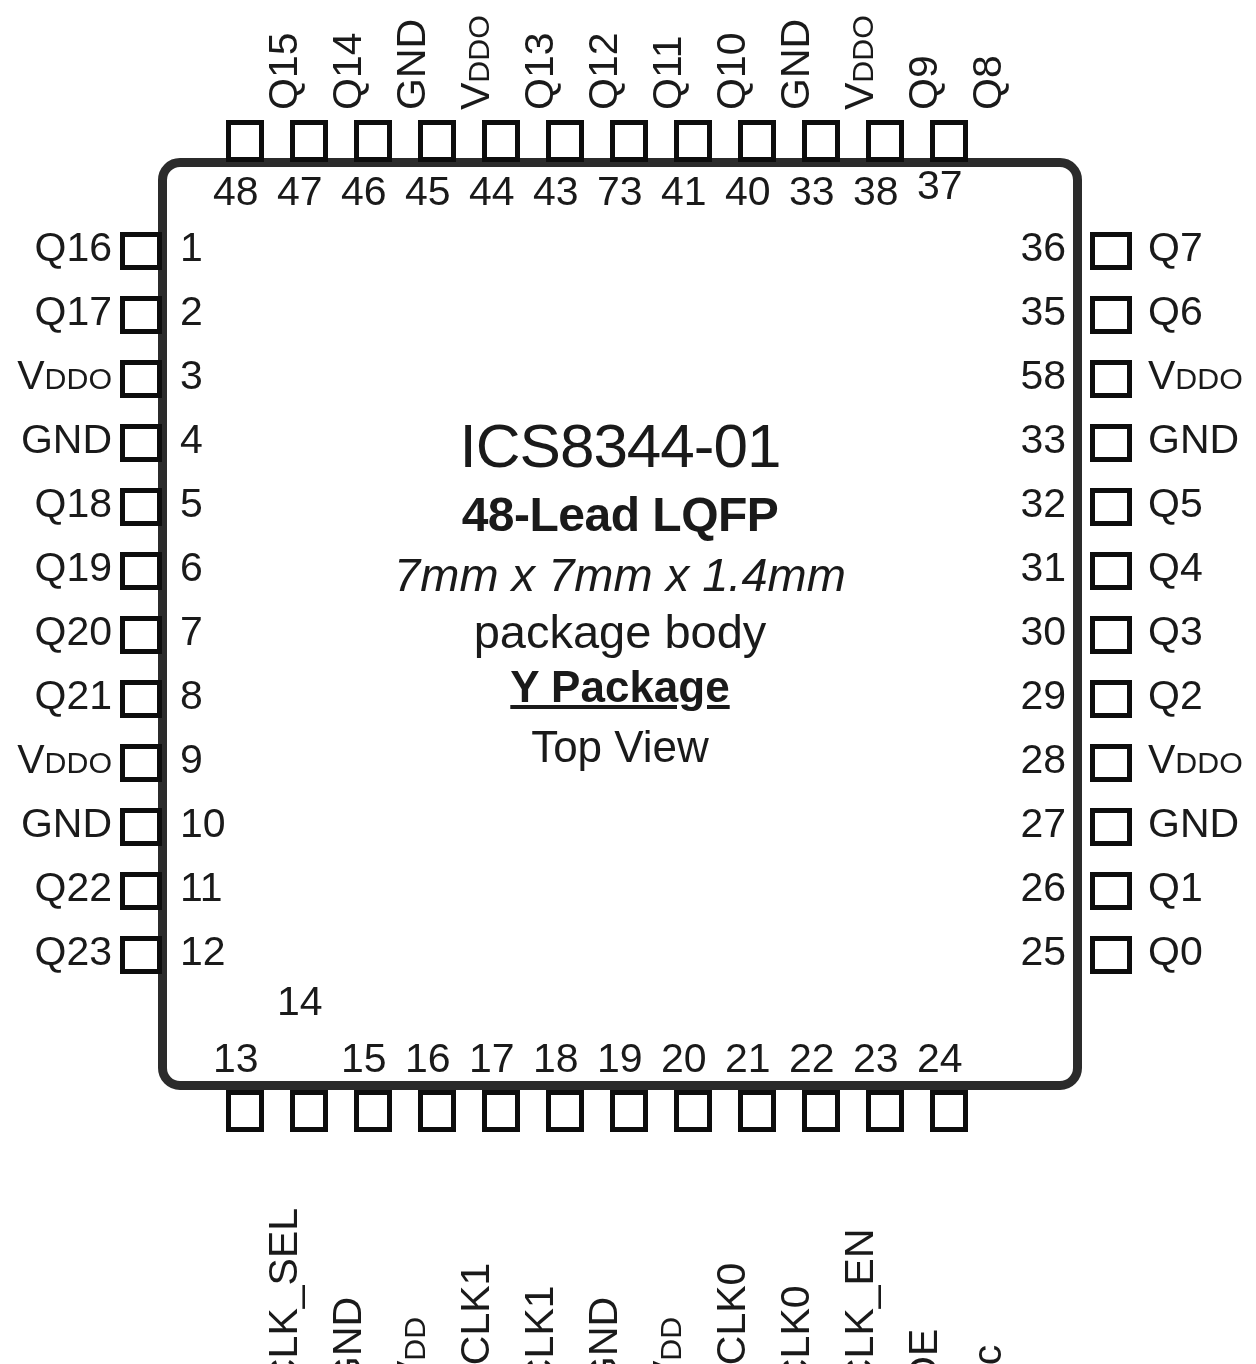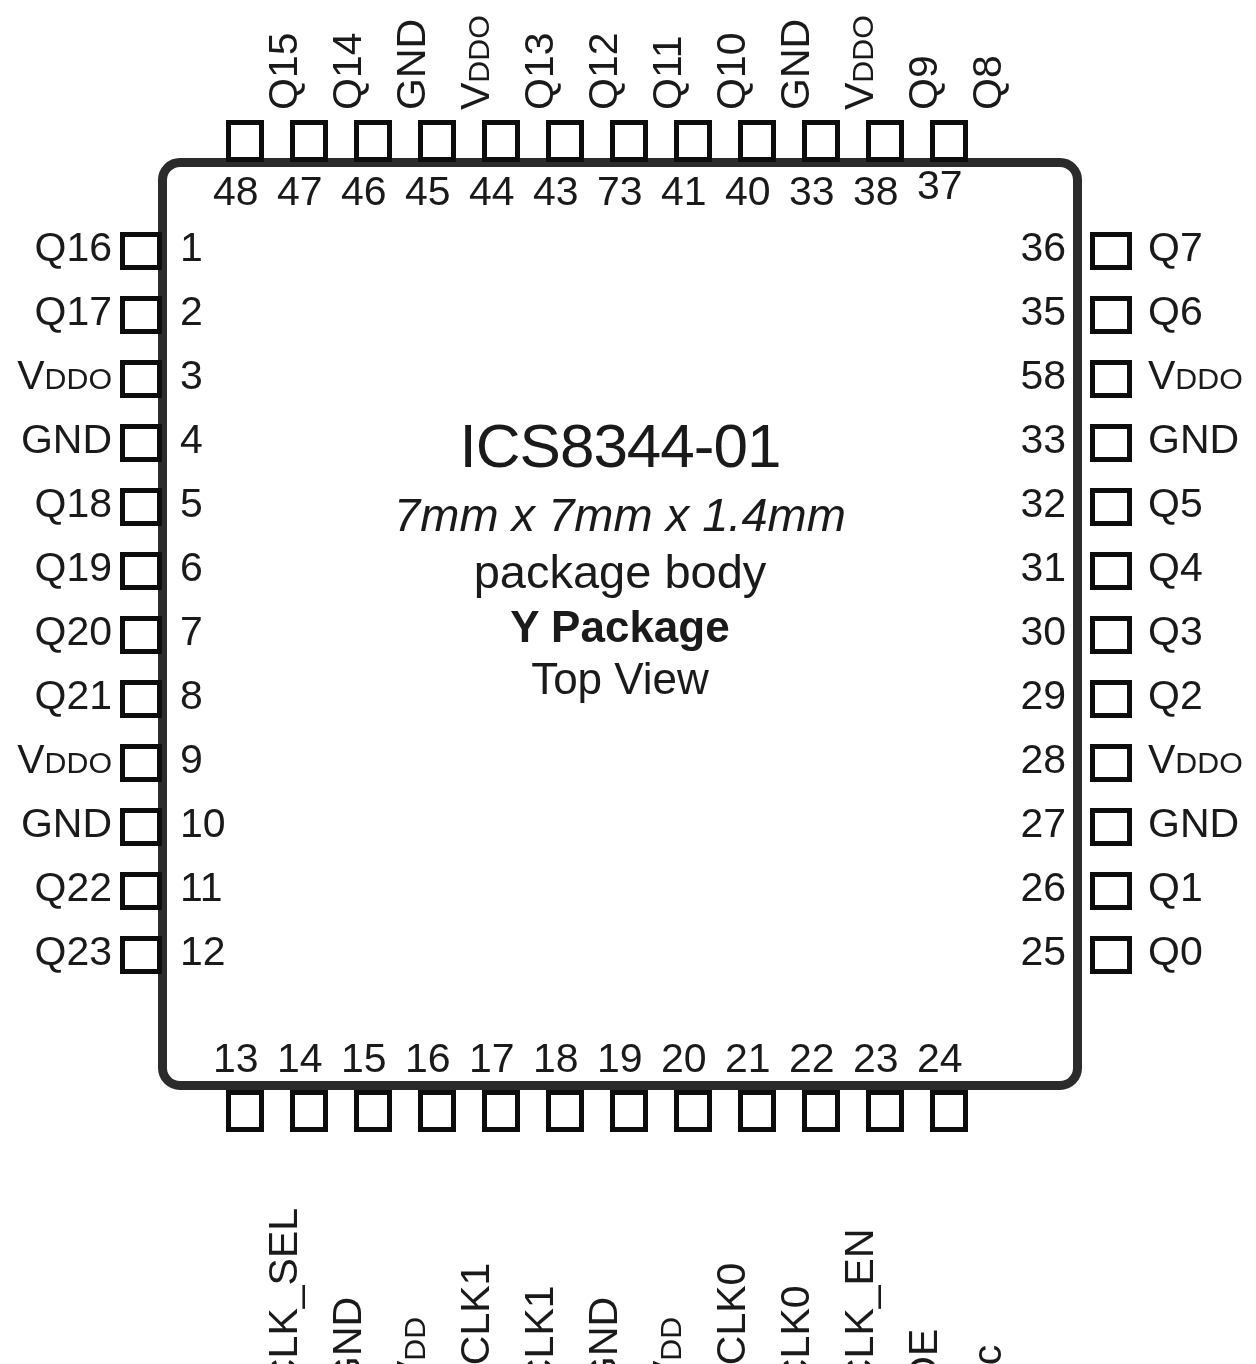--- a/index.html
+++ b/index.html
@@ -42,21 +42,21 @@
     width: 840px;
     text-align: center;
     z-index: 6;
     line-height: 1.0;
   }
   .ct-line { display: block; white-space: nowrap; }
   .ct-part  { font-size: 62px; font-weight: normal; letter-spacing: -1px; margin-bottom: 14px; }
   .ct-lead  { font-size: 48px; font-weight: bold; letter-spacing: -0.5px; margin-bottom: 12px; }
   .ct-dim   { font-size: 47px; font-weight: normal; margin-bottom: 10px; font-style: italic; }
   .ct-body  { font-size: 47px; font-weight: normal; margin-bottom: 10px; }
-  .ct-pkg   { font-size: 44px; font-weight: bold; margin-bottom: 8px; }
+  .ct-pkg   { font-size: 44px; font-weight: bold; margin-bottom: 16px; text-decoration: underline; }
   .ct-view  { font-size: 44px; font-weight: normal; }
 
   
   .pad {
     position: absolute;
     box-sizing: border-box;
     background: #ffffff;
     border: 5px solid #0d0d0d;
     z-index: 5;
   }
@@ -102,20 +102,21 @@
 </style>
 </head>
 <body>
 
 <div id="diagram">
 
   <div class="pkg-body"></div>
 
   <div class="center-text">
     <span class="ct-line ct-part">ICS8344-01</span>
+    <span class="ct-line ct-lead">48-Lead LQFP</span>
     <span class="ct-line ct-dim">7mm x 7mm x 1.4mm</span>
     <span class="ct-line ct-body">package body</span>
     <span class="ct-line ct-pkg">Y Package</span>
     <span class="ct-line ct-view">Top View</span>
   </div>
 
   <div id="pin-layer">
       <div class="pad pad-h" style="left: 226px; top: 120px;"></div>
       <div class="pin-num top" style="left: 213px; top: 168px;">48</div>
       <div class="sig vert top" style="left: 260px; top: 110px;">Q15</div>
@@ -149,21 +150,21 @@
       <div class="pad pad-h" style="left: 866px; top: 120px;"></div>
       <div class="pin-num top" style="left: 853px; top: 168px;">38</div>
       <div class="sig vert top" style="left: 900px; top: 110px;">Q9</div>
       <div class="pad pad-h" style="left: 930px; top: 120px;"></div>
       <div class="pin-num top" style="left: 917px; top: 162px;">37</div>
       <div class="sig vert top" style="left: 964px; top: 110px;">Q8</div>
       <div class="pad pad-h" style="left: 226px; top: 1090px;"></div>
       <div class="pin-num bottom" style="left: 213px; top: 1035px;">13</div>
       <div class="sig vert bottom" style="left: 260px; top: 1388px;">CLK_SEL</div>
       <div class="pad pad-h" style="left: 290px; top: 1090px;"></div>
-      <div class="pin-num bottom" style="left: 277px; top: 1035px;">14</div>
+      <div class="pin-num bottom" style="left: 277px; top: 978px;">14</div>
       <div class="sig vert bottom" style="left: 324px; top: 1388px;">GND</div>
       <div class="pad pad-h" style="left: 354px; top: 1090px;"></div>
       <div class="pin-num bottom" style="left: 341px; top: 1035px;">15</div>
       <div class="sig vert bottom" style="left: 388px; top: 1388px;">V<span class="sc">DD</span></div>
       <div class="pad pad-h" style="left: 418px; top: 1090px;"></div>
       <div class="pin-num bottom" style="left: 405px; top: 1035px;">16</div>
       <div class="sig vert bottom" style="left: 452px; top: 1388px;">nCLK1</div>
       <div class="pad pad-h" style="left: 482px; top: 1090px;"></div>
       <div class="pin-num bottom" style="left: 469px; top: 1035px;">17</div>
       <div class="sig vert bottom" style="left: 516px; top: 1388px;">CLK1</div>

